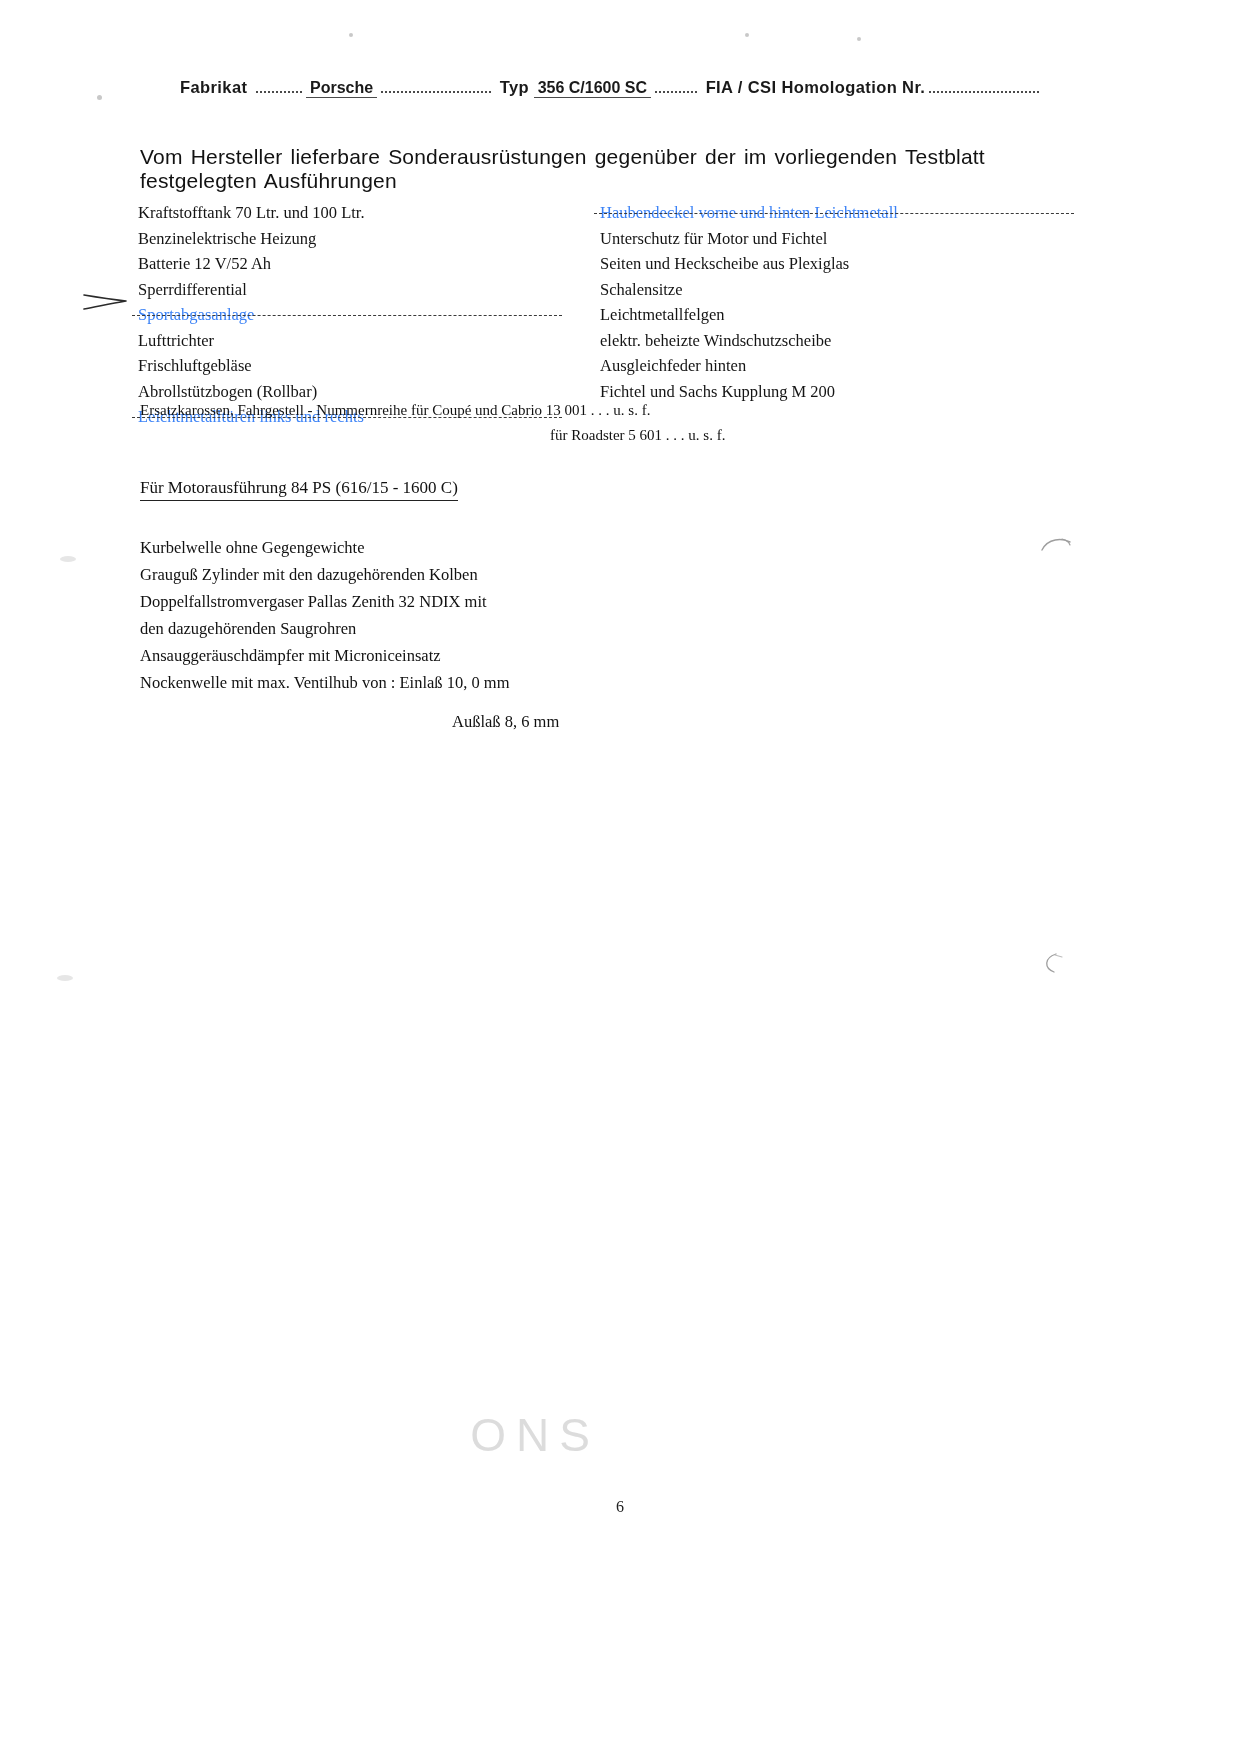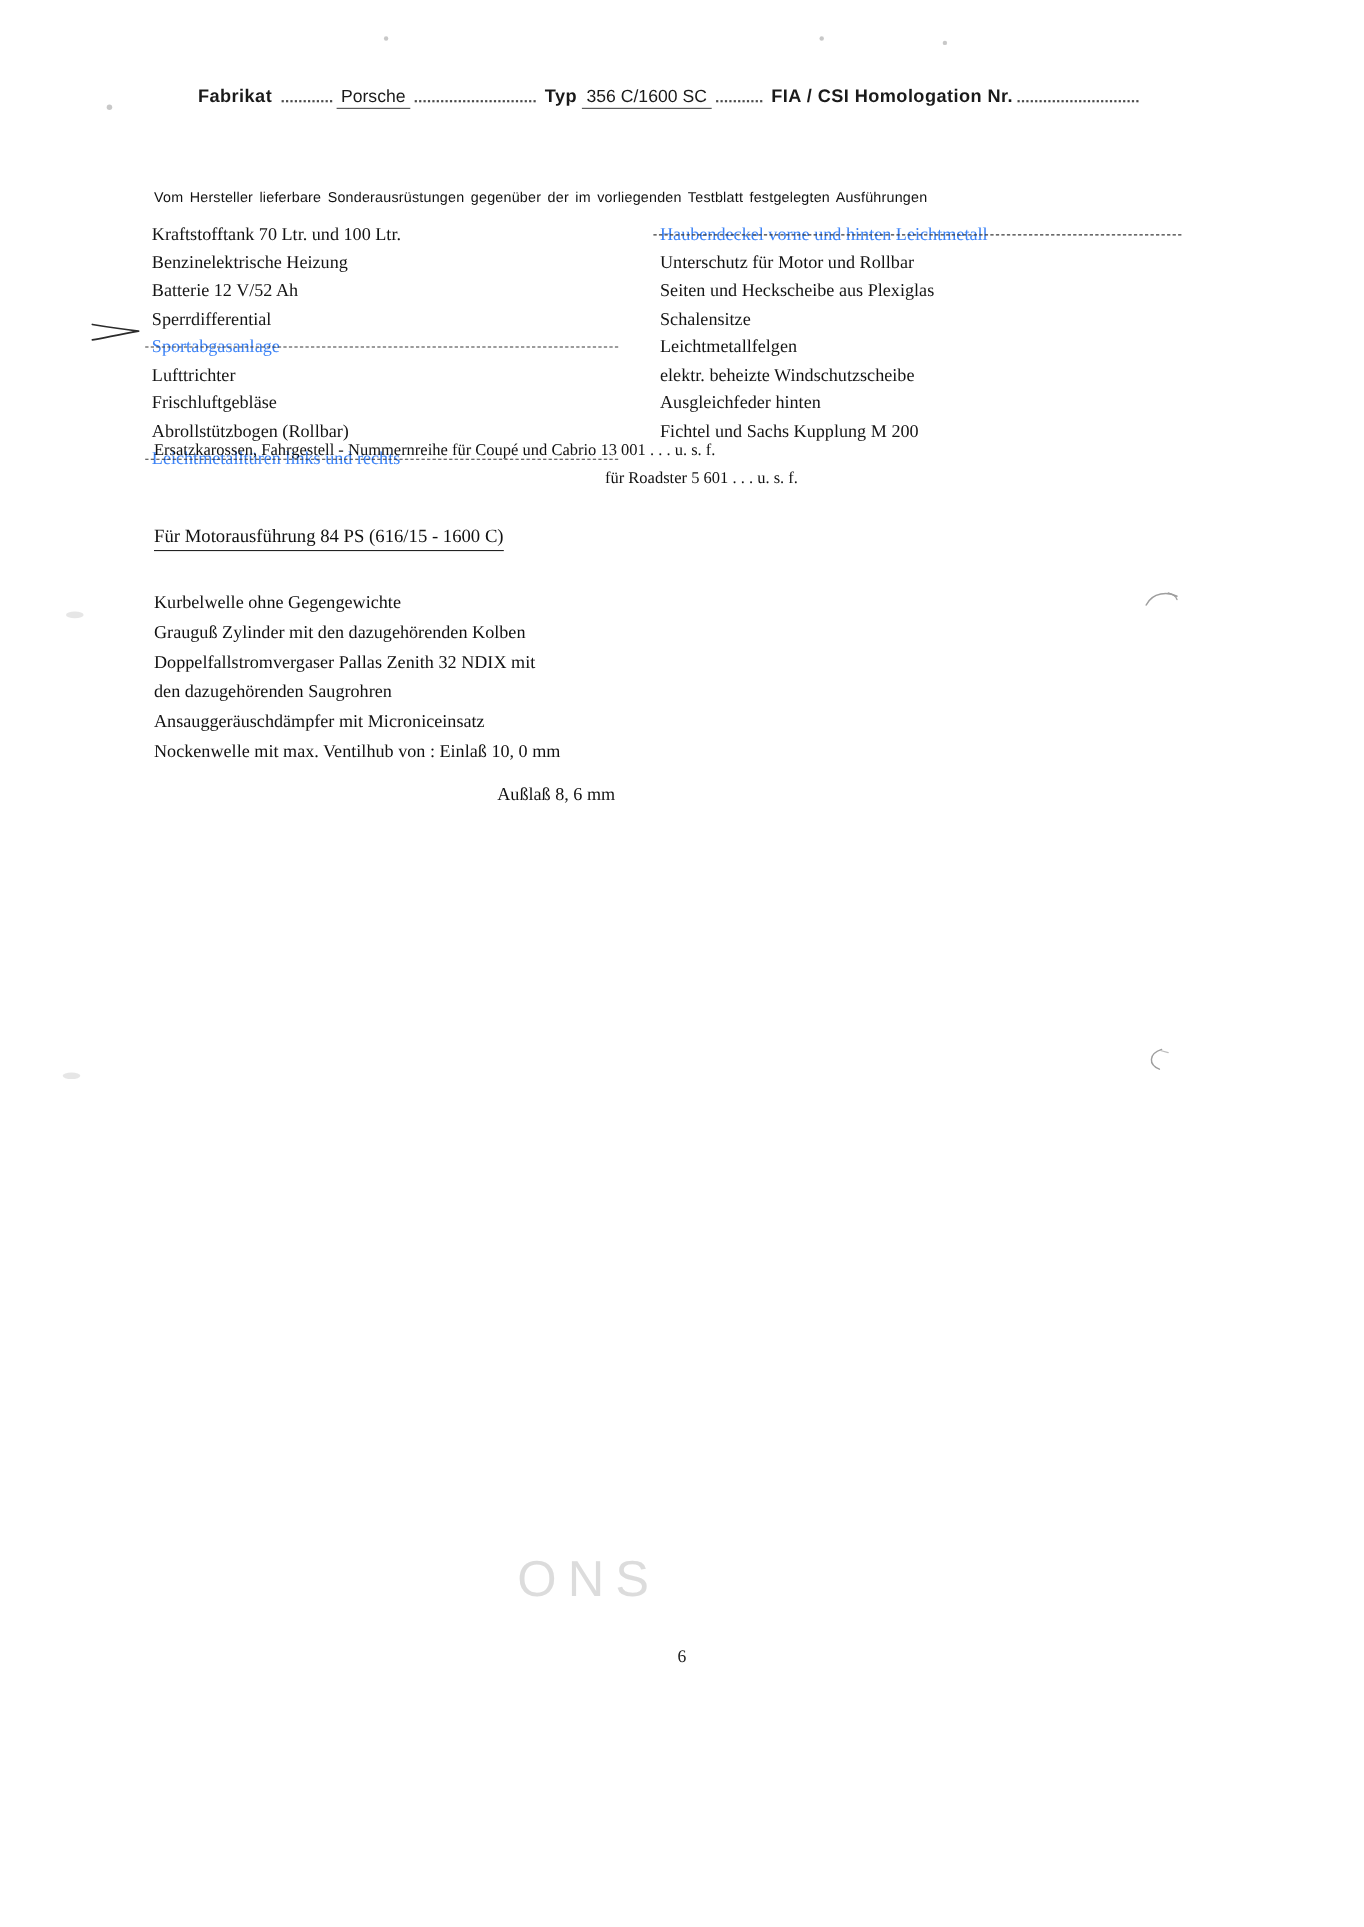--- a/index.html
+++ b/index.html
@@ -44,30 +44,31 @@
     height: 13px;
     vertical-align: baseline;
     margin: 0 4px;
   }
   .filled {
     display: inline-block;
     border-bottom: 1.5px solid #4a4a4a;
     padding: 0 4px;
     font-family: "Liberation Sans", sans-serif;
     font-size: 16px;
+    font-weight: bold;
   }
 
   
   .intro {
     position: absolute;
     left: 140px;
-    top: 172px;
+    top: 145px;
     width: 880px;
     font-family: "Liberation Sans", sans-serif;
-    font-size: 13px;
+    font-size: 21px;
     letter-spacing: .2px;
     color: #121212;
     word-spacing: 2px;
   }
 
   
   .col {
     position: absolute;
     font-family: "Liberation Serif", serif;
     font-size: 16.5px;
@@ -215,21 +216,21 @@
   </div>
 
   <div class="arrow-mark">
     <svg width="46" height="22" viewBox="0 0 46 22">
       <path d="M2 4 C 14 6, 26 8, 44 10 M2 18 C 14 16, 26 13, 44 10" fill="none" stroke="#2b2b2b" stroke-width="1.6" stroke-linecap="round"></path>
     </svg>
   </div>
 
   <div class="col col-right">
     <div class="opt struck dashed">Haubendeckel vorne und hinten Leichtmetall</div>
-    <div class="opt">Unterschutz für Motor und Rollbar</div>
+    <div class="opt">Unterschutz für Motor und Fichtel</div>
     <div class="opt">Seiten und Heckscheibe aus Plexiglas</div>
     <div class="opt">Schalensitze</div>
     <div class="opt">Leichtmetallfelgen</div>
     <div class="opt">elektr. beheizte Windschutzscheibe</div>
     <div class="opt">Ausgleichfeder hinten</div>
     <div class="opt">Fichtel und Sachs Kupplung M 200</div>
   </div>
 
   <div class="ersatz">
     <span>Ersatzkarossen, Fahrgestell - Nummernreihe für Coupé und Cabrio   13 001 . . . u. s. f.</span>

